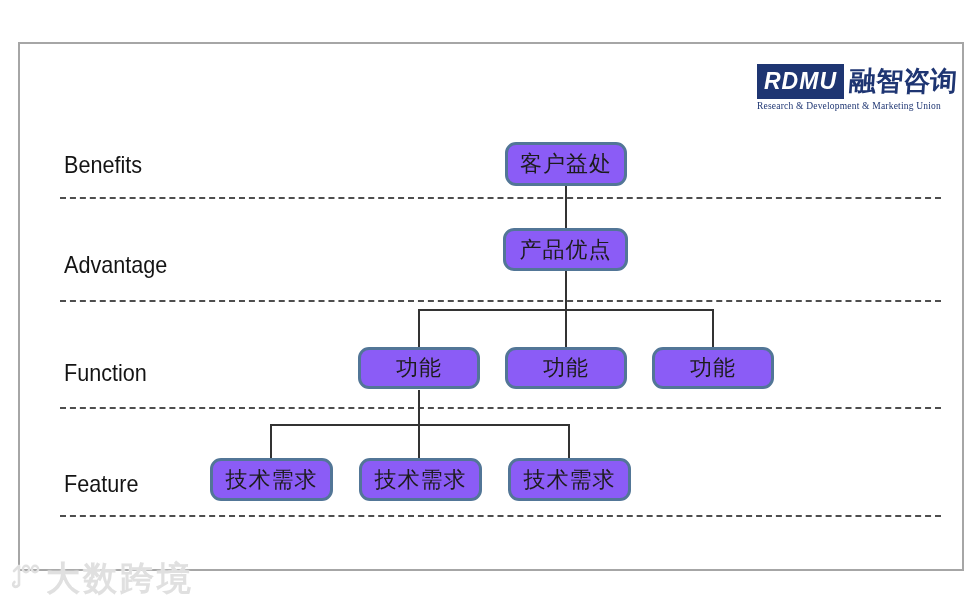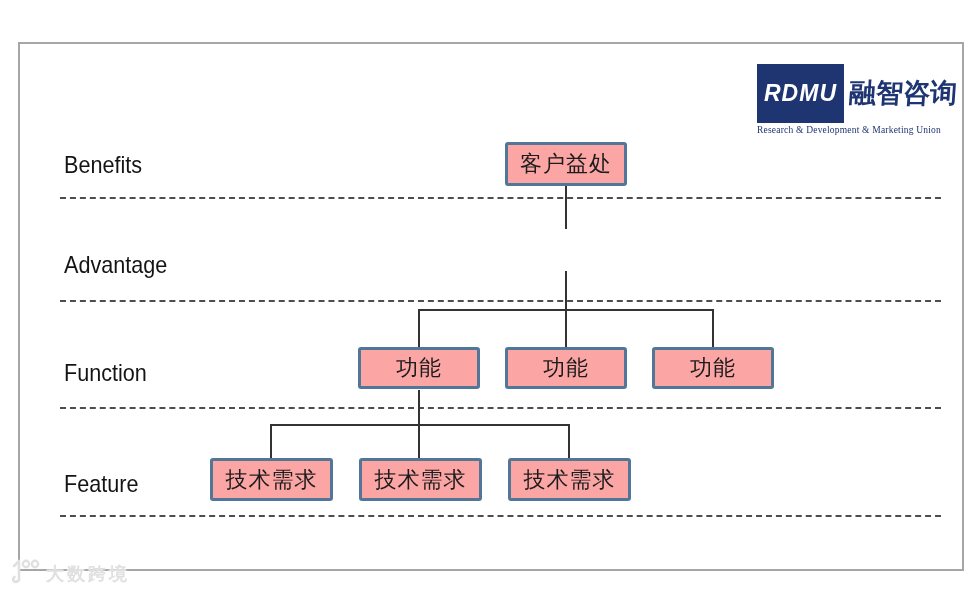--- a/index.html
+++ b/index.html
@@ -10,21 +10,21 @@
   
   .frame{
     position:absolute;left:18px;top:42px;width:946px;height:529px;
     border:2px solid #a6a6a6;background:#ffffff;box-sizing:border-box;
   }
   
   .logo{position:absolute;left:757px;top:64px;width:196px;}
   .logo-row{display:flex;align-items:center;gap:5px;}
   .logo-box{
     background:#1e3572;color:#ffffff;font-style:italic;font-weight:bold;
-    font-size:23px;line-height:27px;height:27px;padding:16px 7px;letter-spacing:1px;
+    font-size:23px;line-height:27px;height:27px;padding:4px 7px;letter-spacing:1px;
   }
   .logo-cn{
     color:#1e3572;font-size:27px;font-weight:bold;line-height:1;white-space:nowrap;
     transform:skewX(-4deg);
   }
   .logo-sub{
     color:#1e3572;font-size:9.5px;margin-top:2px;white-space:nowrap;
     font-family:"Liberation Serif", serif;letter-spacing:0.2px;
   }
   
@@ -40,21 +40,21 @@
   .dash{
     position:absolute;left:60px;width:881px;height:0;
     border-top:2px dashed #4d4d4d;
   }
   .dash-1{top:197px;}
   .dash-2{top:300px;}
   .dash-3{top:407px;}
   .dash-4{top:515px;}
   
   .node{
-    position:absolute;background:#fca5a5;border:3px solid #527697;border-radius:3px;
+    position:absolute;background:#8b5cf6;border:3px solid #527697;border-radius:11px;
     box-sizing:border-box;display:flex;align-items:center;justify-content:center;
     font-size:22px;color:#1c1c1c;letter-spacing:1px;z-index:2;
   }
   .n-benefit  {left:505px;top:142px;width:122px;height:44px;}
   .n-advantage{left:503px;top:228px;width:125px;height:43px;}
   .n-func-1{left:358px;top:347px;width:122px;height:42px;}
   .n-func-2{left:505px;top:347px;width:122px;height:42px;}
   .n-func-3{left:652px;top:347px;width:122px;height:42px;}
   .n-feat-1{left:210px;top:458px;width:123px;height:43px;}
   .n-feat-2{left:359px;top:458px;width:123px;height:43px;}
@@ -71,21 +71,21 @@
   .c-func1-dn{left:418px;top:390px;height:69px;}
   .c-feat-h  {left:270px;top:424px;width:300px;}
   .c-feat1   {left:270px;top:424px;height:35px;}
   .c-feat3   {left:568px;top:424px;height:35px;}
   
   .watermark{
     position:absolute;left:8px;top:556px;display:flex;align-items:center;gap:6px;
     z-index:5;color:#e0e0e0;
   }
   .wm-text{
-    font-size:18px;font-weight:bold;letter-spacing:3px;white-space:nowrap;
+    font-size:34px;font-weight:bold;letter-spacing:3px;white-space:nowrap;
     text-shadow:0 0 2px #ffffff;
   }
 </style>
 </head>
 <body>
 
 <div class="canvas">
 
   <div class="frame"></div>
 
@@ -111,20 +111,21 @@
   <div class="conn cv c-adv-down"></div>
   <div class="conn ch c-func-h"></div>
   <div class="conn cv c-func1-up"></div>
   <div class="conn cv c-func3-up"></div>
   <div class="conn cv c-func1-dn"></div>
   <div class="conn ch c-feat-h"></div>
   <div class="conn cv c-feat1"></div>
   <div class="conn cv c-feat3"></div>
 
   <div class="node n-benefit">客户益处</div>
+  <div class="node n-advantage">产品优点</div>
   <div class="node n-func-1">功能</div>
   <div class="node n-func-2">功能</div>
   <div class="node n-func-3">功能</div>
   <div class="node n-feat-1">技术需求</div>
   <div class="node n-feat-2">技术需求</div>
   <div class="node n-feat-3">技术需求</div>
 
   <div class="watermark">
     <span>
       <svg width="32" height="32" viewBox="0 0 32 32" fill="none">

